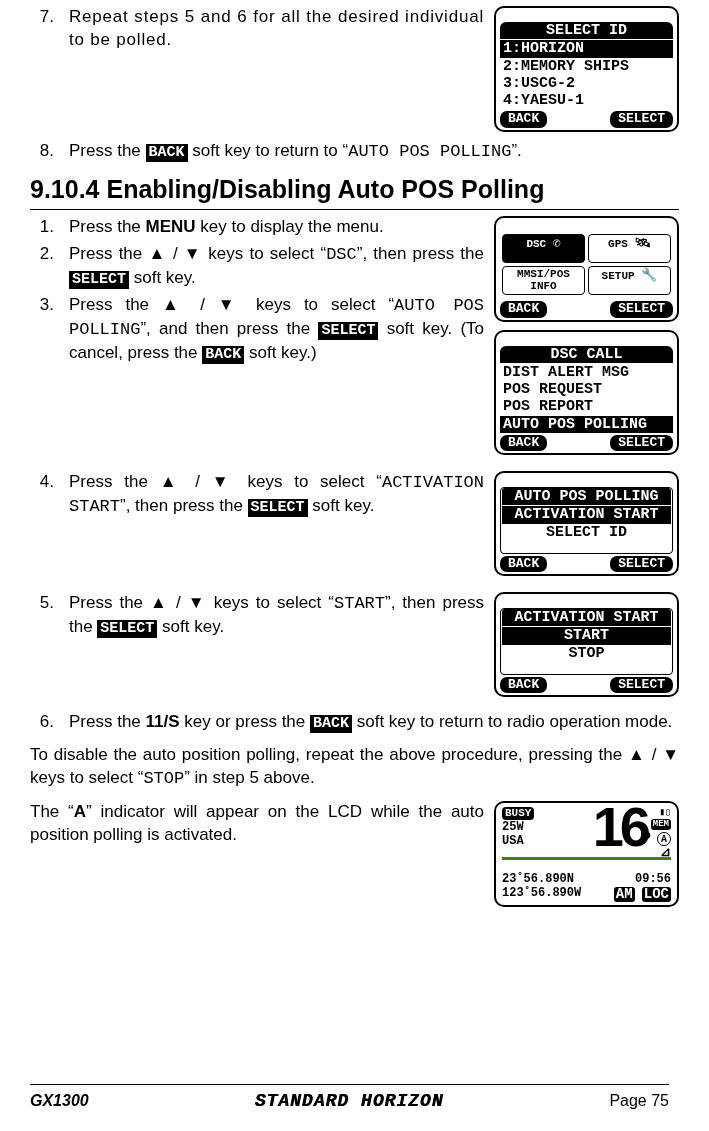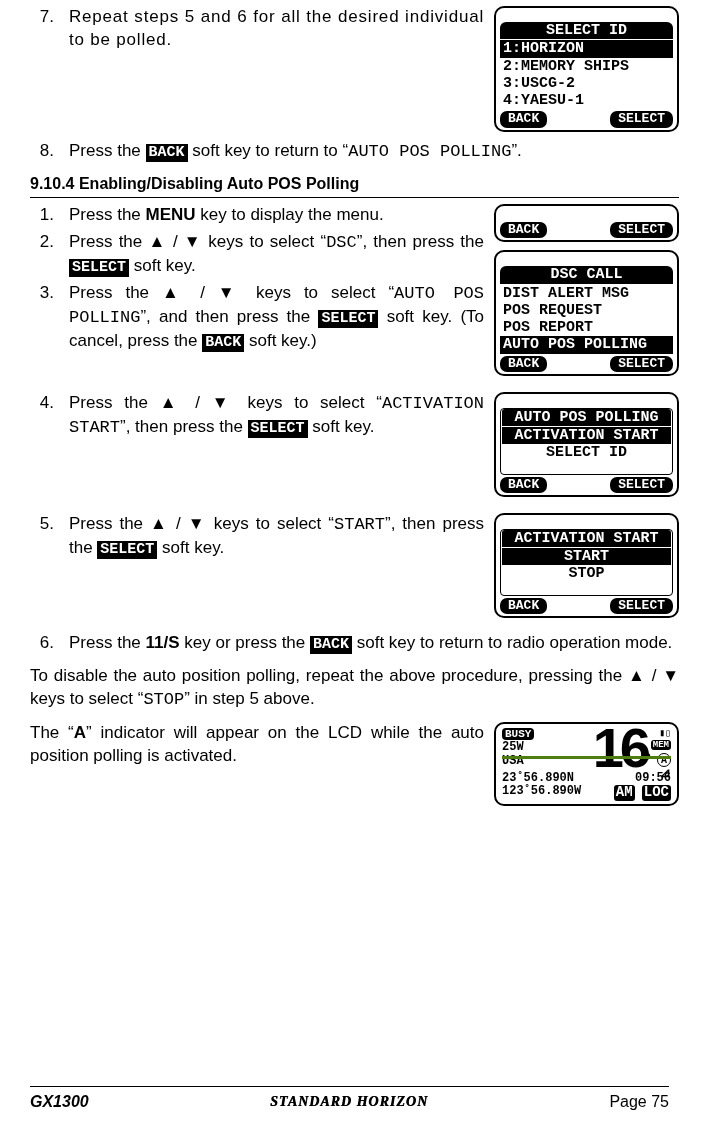--- a/index.html
+++ b/index.html
@@ -26,21 +26,21 @@
     color: #fff;
     font-family: "Courier New", monospace;
     font-weight: bold;
     padding: 0 3px;
     font-size: 15px;
     line-height: 1.2;
   }
   .mono { font-family: "Courier New", monospace; }
   .section-title {
     font-weight: bold;
-    font-size: 16px;
+    font-size: 25px;
     border-bottom: 1.5px solid #000;
     padding-bottom: 2px;
     margin: 10px 0 6px 0;
   }
 
   
   .lcd {
     flex: 0 0 185px;
     border: 2px solid #000;
     border-radius: 10px;
@@ -139,42 +139,42 @@
     bottom: 3px;
     left: 6px; right: 6px;
     border-top: 3px solid #4d7c0f;
     font-size: 12px;
     display: flex;
     justify-content: space-between;
     padding-top: 13px;
   }
   .lcd-radio .coords .col2 { text-align: right; }
   .lcd-radio .coords .col2 .pill { background:#000; color:#fff; border-radius:3px; padding:0 2px; font-size:14px; display:inline-block;}
-  .lcd-radio { height: 84px; }
+  .lcd-radio { height: 106px; }
 
   .para { text-align: justify; margin: 10px 0; }
 
   
   .footer {
     position: absolute;
     bottom: 18px;
     left: 30px; right: 40px;
     border-top: 1.5px solid #000;
     display: flex;
     justify-content: space-between;
     align-items: center;
     padding-top: 4px;
     font-size: 16px;
   }
   .footer .brand {
-    font-family: Liberation Serif, serif;
+    font-family: Liberation Mono, monospace;
     font-weight: bold;
     font-style: italic;
     letter-spacing: 1px;
-    font-size: 14px;
+    font-size: 18px;
     text-shadow: 0.5px 0 #000;
   }
   .footer .model { font-style: italic; font-weight: bold; }
 </style>
 </head>
 <body>
 
 <div class="row" style="margin-top:6px;">
   <div class="col-text">
     <ol class="steps">
@@ -226,20 +226,26 @@
       <li>
         <span class="num">3.</span>
         <span class="body">
           <span>Press the ▲ / ▼ keys to select “</span><span class="mono">AUTO POS POLLING</span><span>”, and then press the </span><span class="softkey">SELECT</span><span> soft key. (To cancel, press the </span><span class="softkey">BACK</span><span> soft key.)</span>
         </span>
       </li>
     </ol>
   </div>
   <div style="flex:0 0 185px;">
     <div class="lcd">
+      <div class="menu-grid">
+        <div class="menu-cell sel"><span>DSC</span> <span class="ic">✆</span></div>
+        <div class="menu-cell"><span>GPS</span> <span class="ic">🛰</span></div>
+        <div class="menu-cell"><span>MMSI/POS</span><br><span>INFO</span></div>
+        <div class="menu-cell"><span>SETUP</span> <span class="ic">🔧</span></div>
+      </div>
       <div class="softrow">
         <span class="softpill">BACK</span>
         <span class="softpill">SELECT</span>
       </div>
     </div>
     <div class="lcd">
       <div class="title-bar">DSC CALL</div>
       <div class="line">DIST ALERT MSG</div>
       <div class="line">POS REQUEST</div>
       <div class="line">POS REPORT</div>

